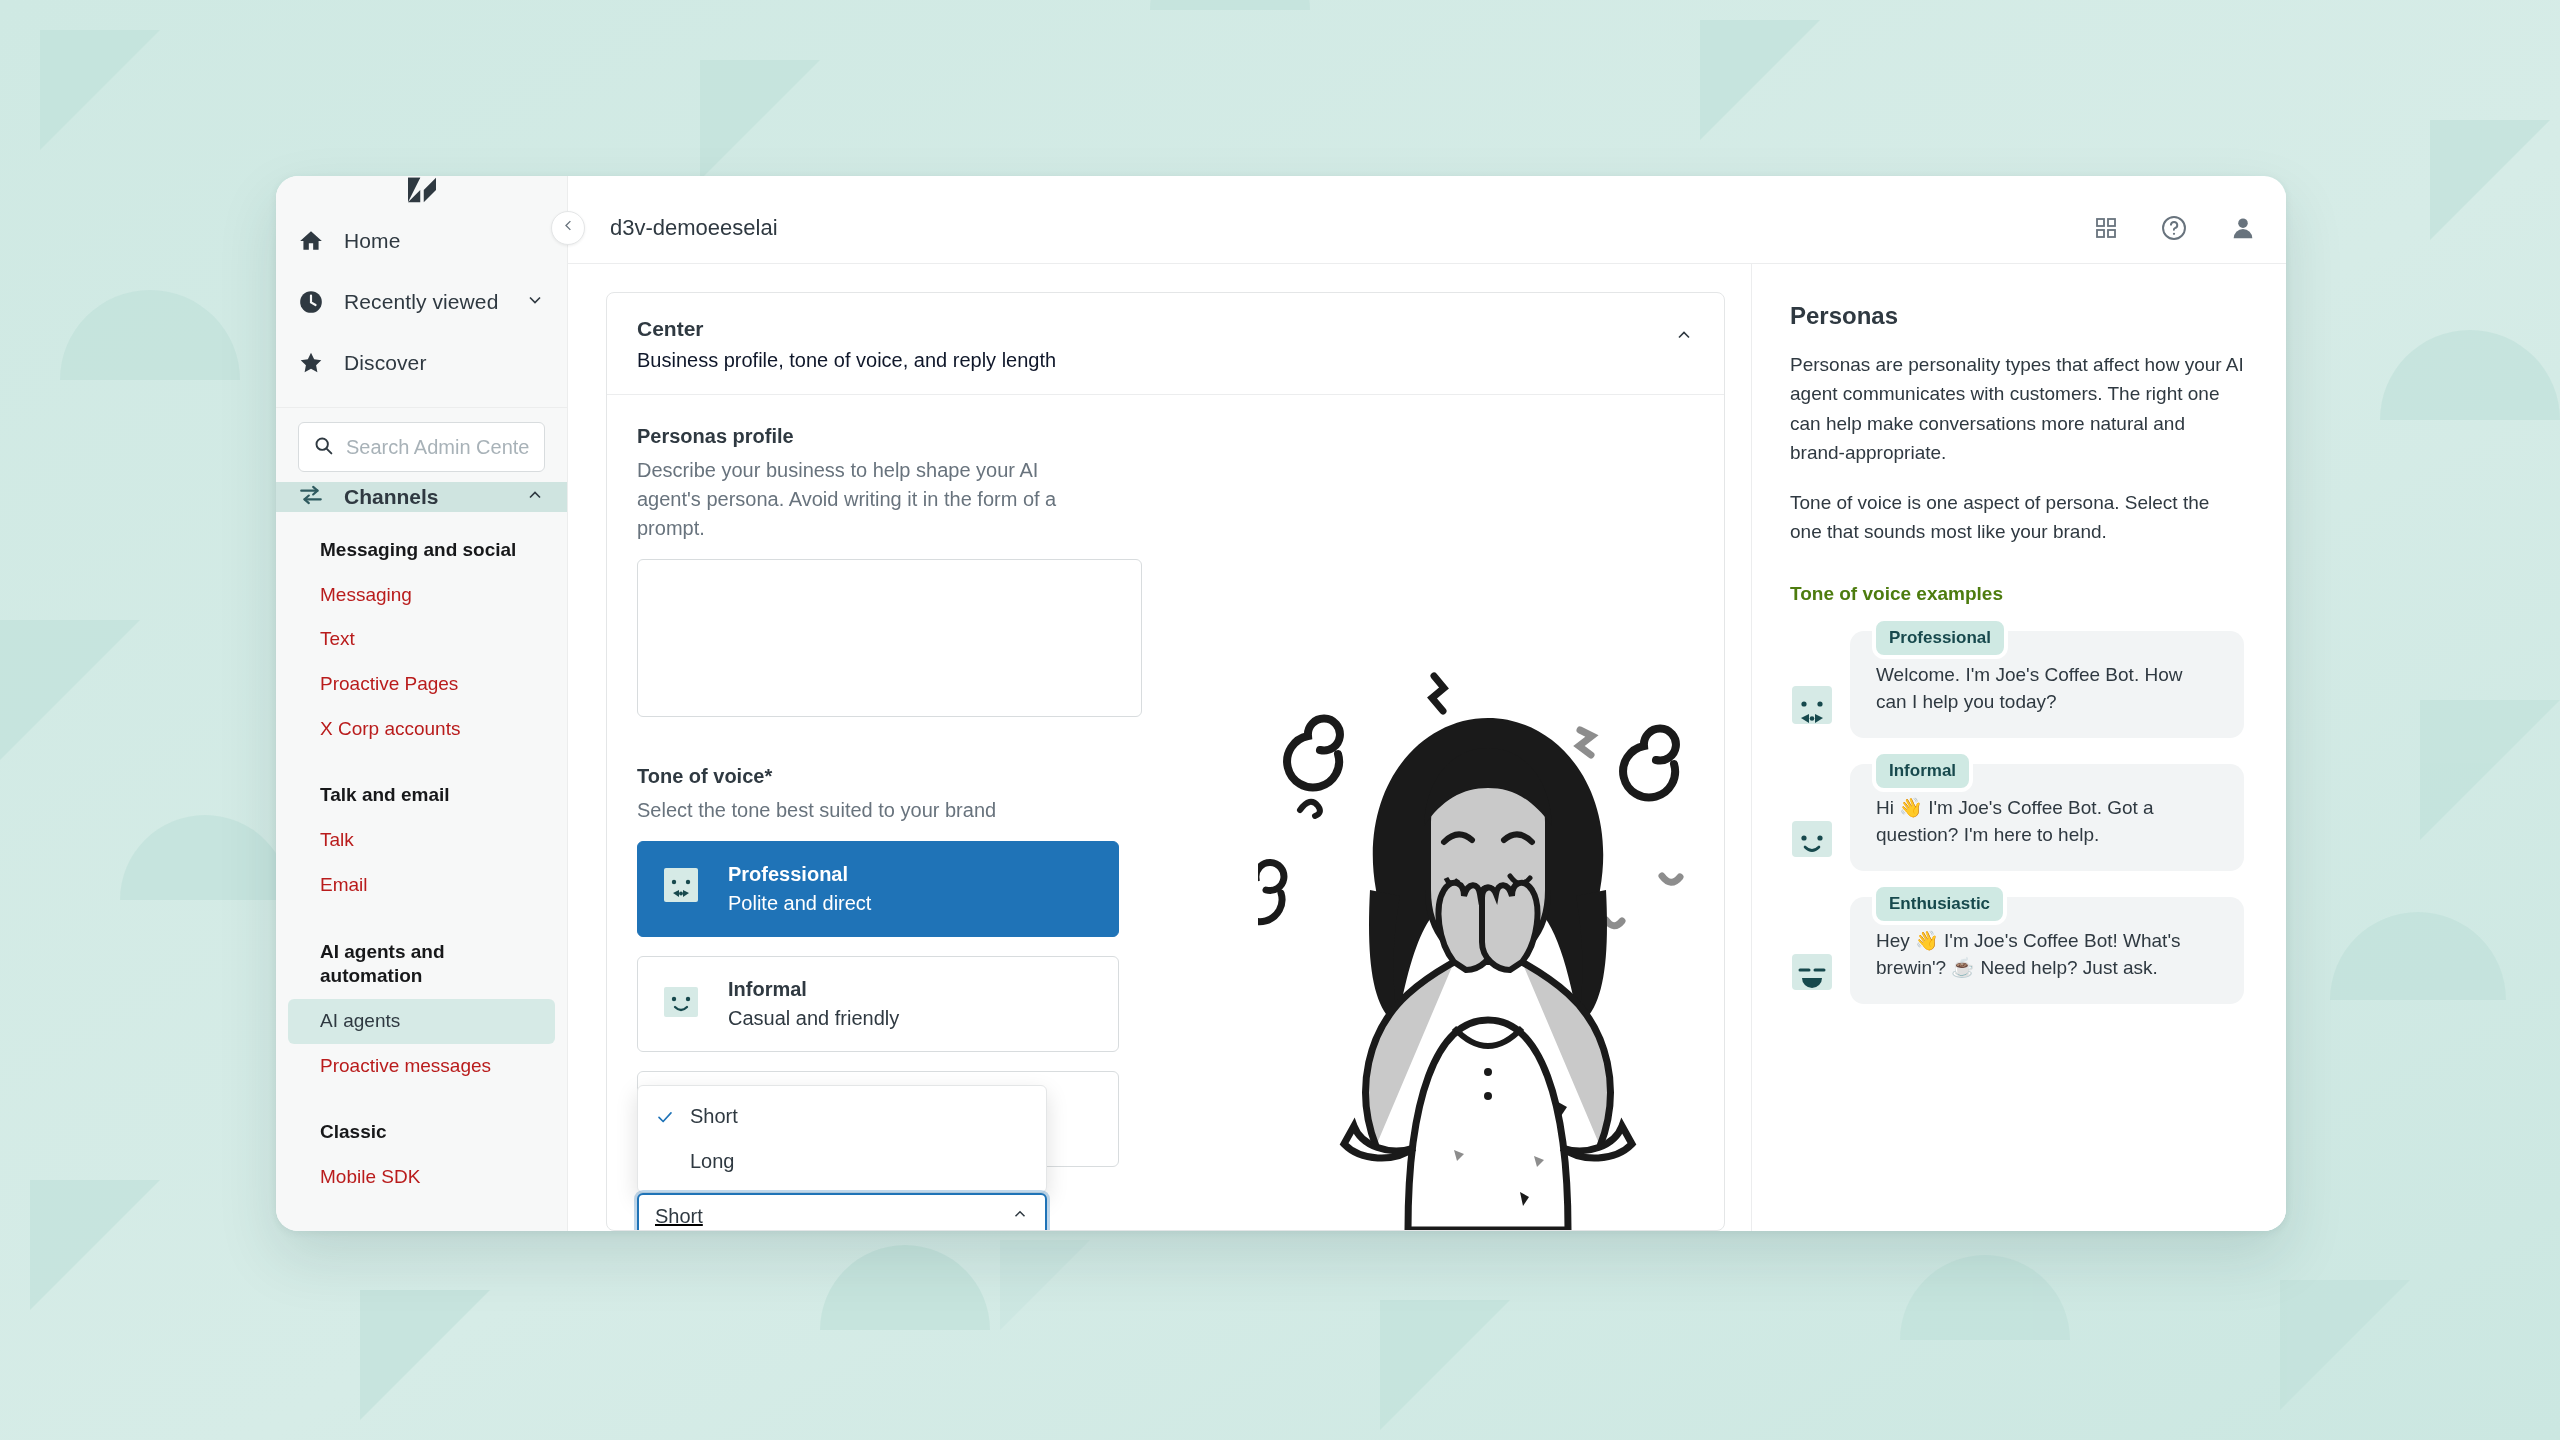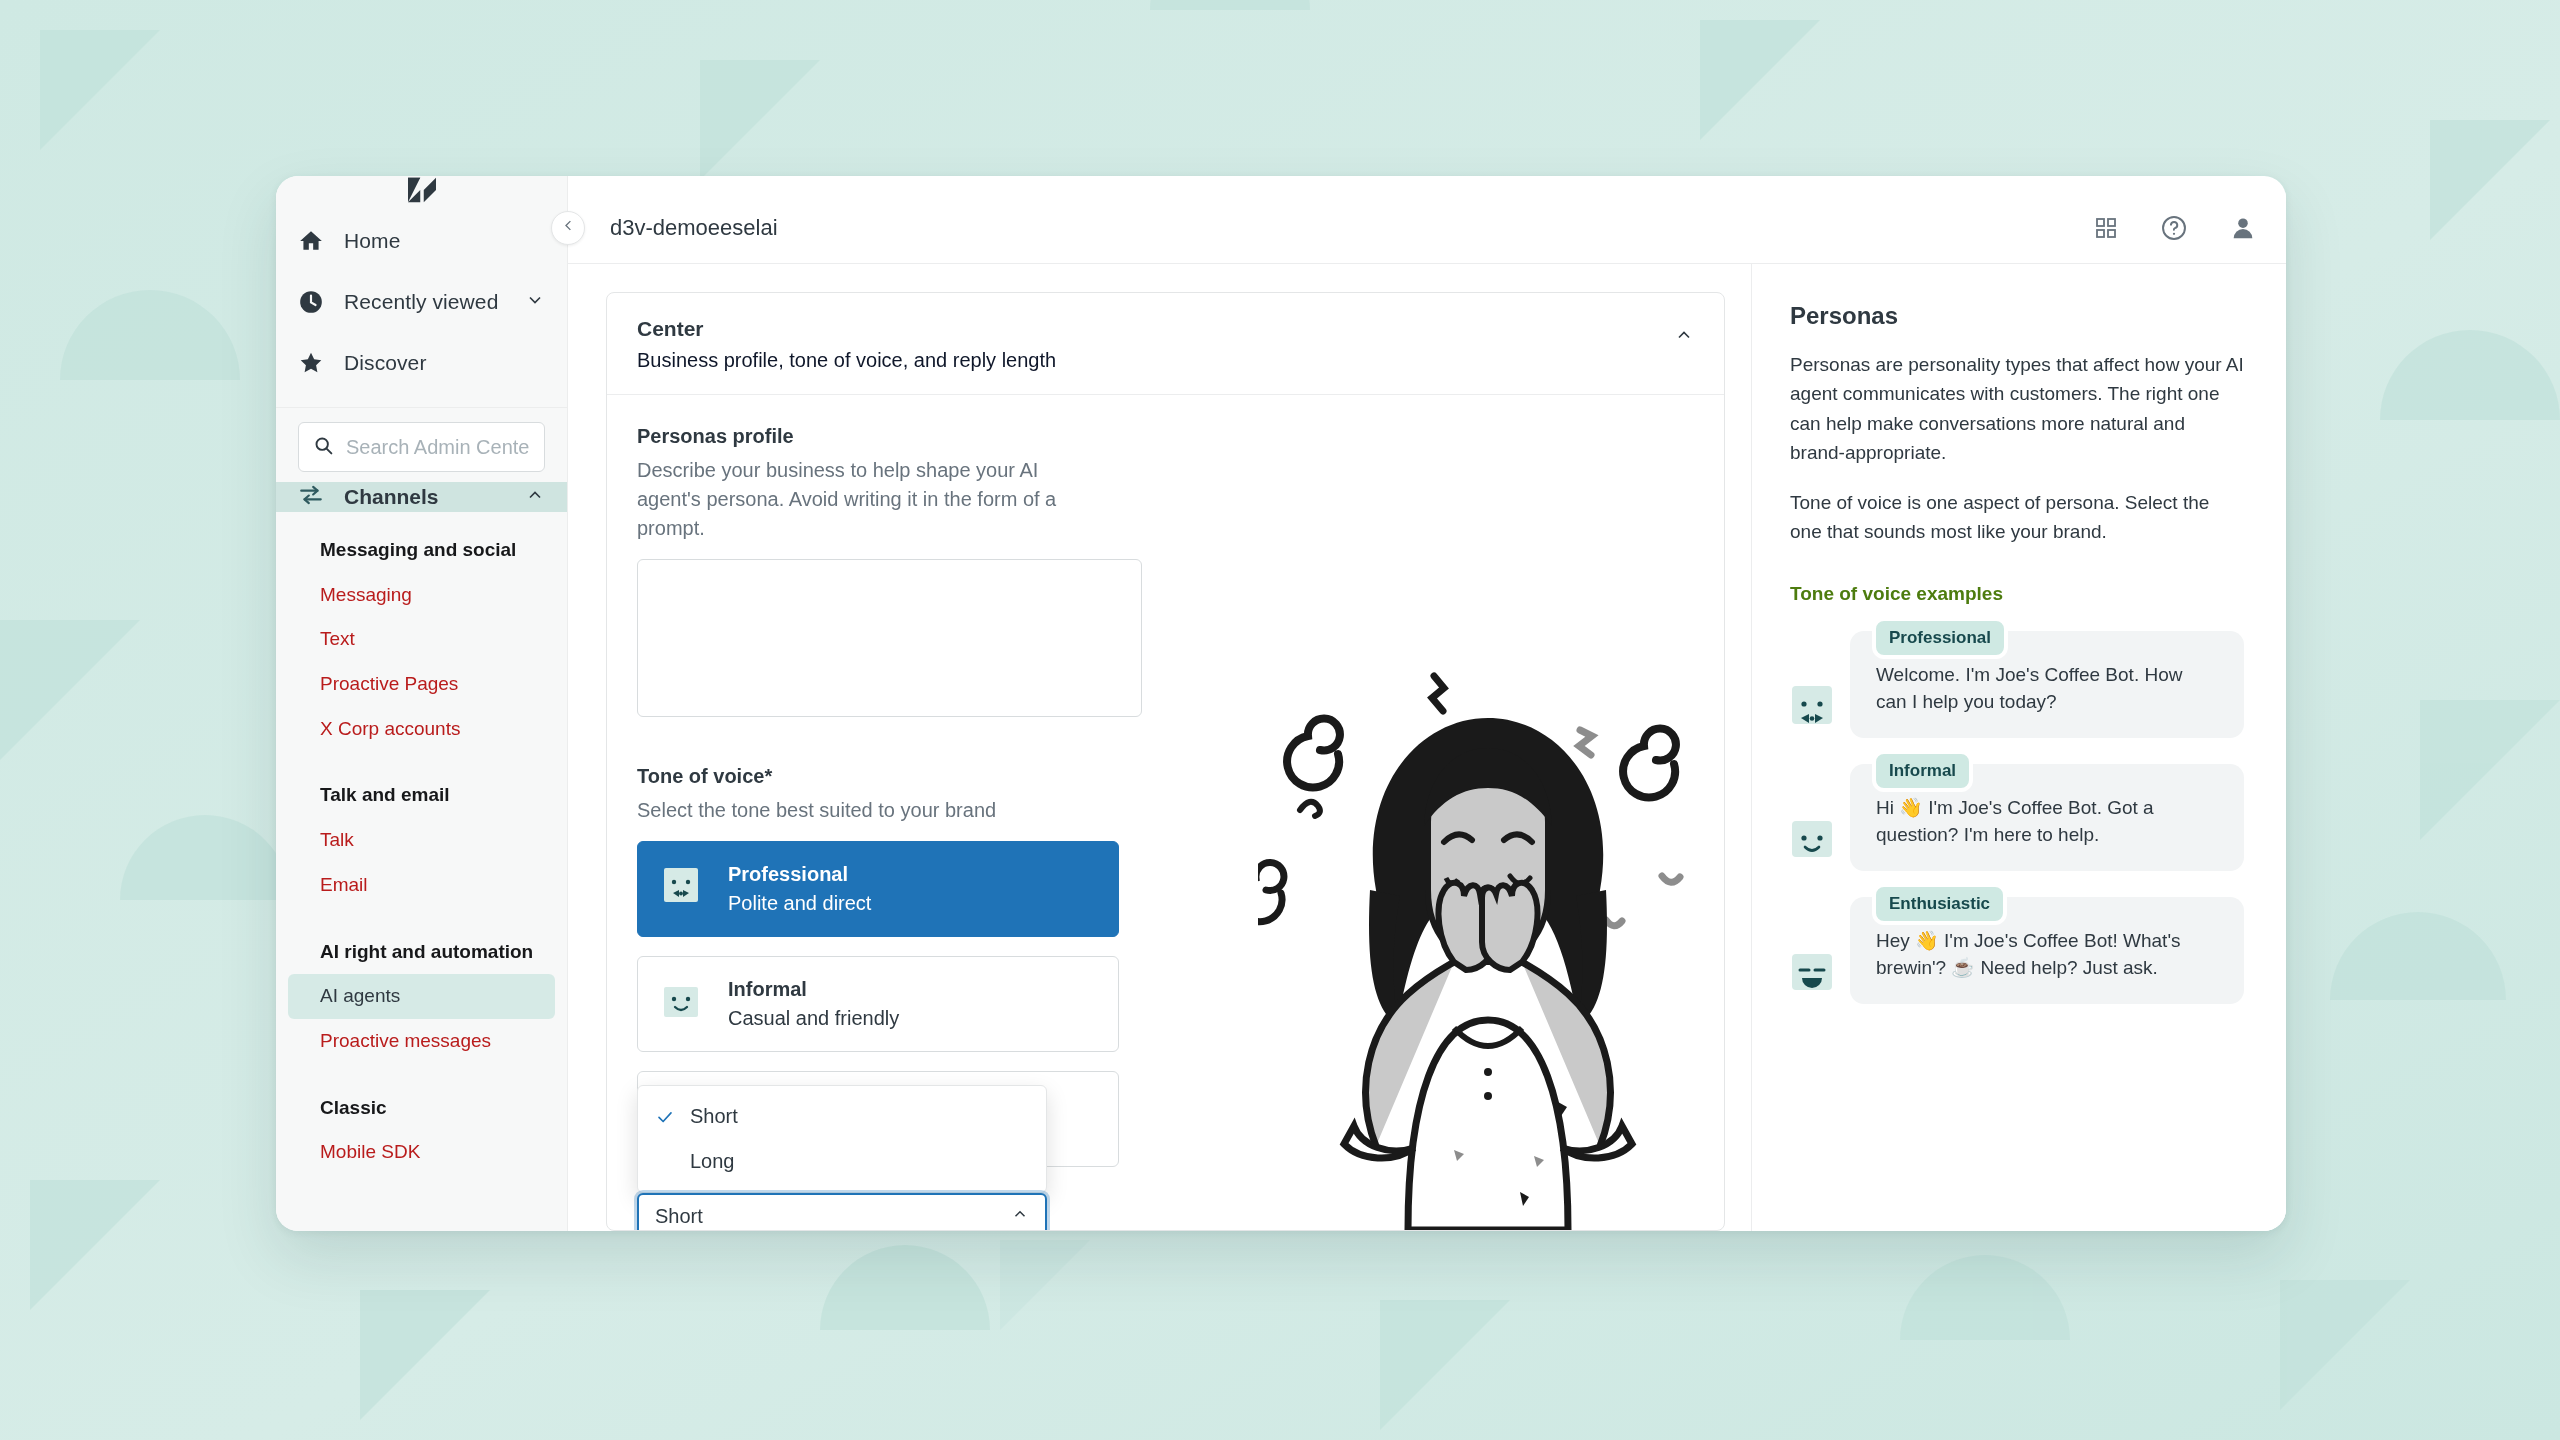--- a/index.html
+++ b/index.html
@@ -138,21 +138,21 @@
     height: 96px; display: flex; align-items: center; gap: 22px;
     padding: 0 22px; margin-bottom: 19px; cursor: pointer;
   }
   .tone-card.selected { background: #1f73b7; border-color: #1f73b7; }
   .tone-card .face { width: 46px; height: 46px; flex: 0 0 46px; }
   .tone-card .tt { font-size: 20px; font-weight: 700; color: #2f3941; }
   .tone-card .ts { font-size: 20px; color: #2f3941; margin-top: 6px; }
   .tone-card.selected .tt, .tone-card.selected .ts { color: #fff; }
 
   
-  #length-area { position: relative; width: 410px; margin-top: 26px; }
+  #length-area { position: relative; width: 410px; margin-top: 26px; text-decoration: underline; }
   #length-menu {
     position: absolute; left: 0; bottom: 46px; width: 410px;
     background: #fff; border: 1px solid #e4e6e7; border-radius: 6px;
     box-shadow: 0 8px 22px rgba(0,0,0,.13); padding: 8px 0; z-index: 20;
   }
   .menu-opt {
     display: flex; align-items: center; gap: 14px;
     height: 45px; padding: 0 18px; font-size: 20px; color: #2f3941; cursor: pointer;
   }
   .menu-opt .ck { width: 20px; flex: 0 0 20px; display: flex; align-items: center; }
@@ -320,21 +320,21 @@
       <div class="sub-item">X Corp accounts</div>
     </div>
 
     <div class="subgroup">
       <div class="subgroup-title">Talk and email</div>
       <div class="sub-item">Talk</div>
       <div class="sub-item">Email</div>
     </div>
 
     <div class="subgroup">
-      <div class="subgroup-title">AI right and automation</div>
+      <div class="subgroup-title">AI agents and automation</div>
       <div class="sub-item-wrap">
         <div class="sub-item selected">AI agents</div>
       </div>
       <div class="sub-item">Proactive messages</div>
     </div>
 
     <div class="subgroup">
       <div class="subgroup-title">Classic</div>
       <div class="sub-item">Mobile SDK</div>
     </div>

